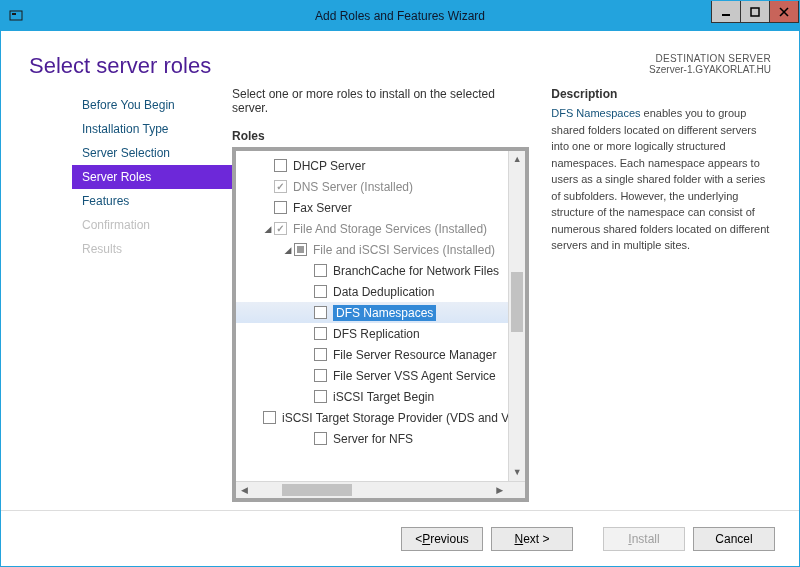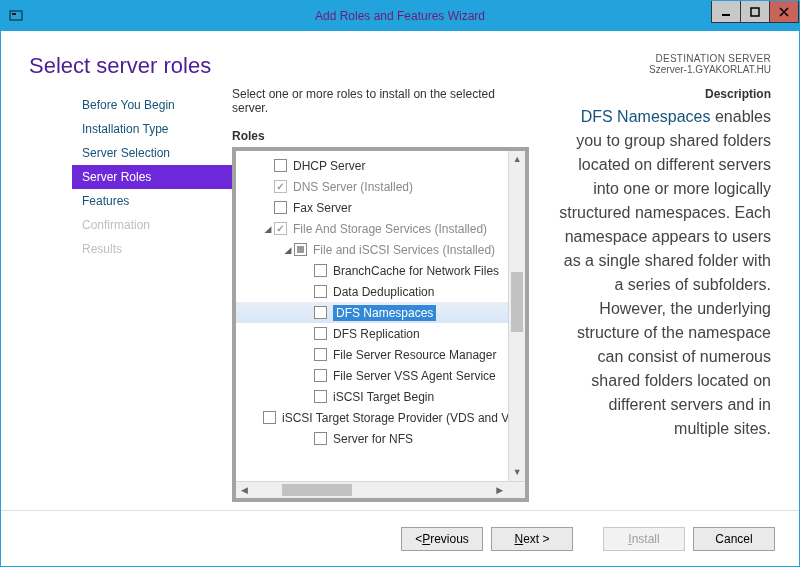--- a/index.html
+++ b/index.html
@@ -6,21 +6,21 @@
   body { margin: 0; background: #f0f0f0; }
   .window {
     width: 800px; height: 567px; background: #fff; border: 1px solid #23a3dd;
     display: flex; flex-direction: column; position: relative;
   }
   .titlebar {
     height: 30px; background: #23a3dd; display: flex; align-items: center;
     color: #000; position: relative;
   }
   .titlebar .icon-box { width: 30px; height: 30px; display: flex; align-items: center; justify-content: center; }
-  .titlebar .title-text { position: absolute; left: 50%; transform: translateX(-50%); font-size: 12px; color: #701a75; }
+  .titlebar .title-text { position: absolute; left: 50%; transform: translateX(-50%); font-size: 12px; color: #0f172a; }
   .win-controls { position: absolute; right: 0; top: 0; display: flex; height: 22px; }
   .win-btn {
     width: 30px; height: 22px; border: 1px solid #333; border-top: none;
     background: #c8c8c8; display: flex; align-items: center; justify-content: center;
     font-size: 12px; margin-left: -1px; cursor: default;
   }
   .win-btn.close { background: #c8645a; color: #000; font-weight: bold; }
   .content { flex: 1; display: flex; flex-direction: column; padding: 0; background: #fff; }
   .header-zone { padding: 22px 28px 8px 28px; display: flex; justify-content: space-between; align-items: flex-start; }
   .page-title { font-size: 22px; font-weight: 300; color: #4c1d95; }
@@ -68,22 +68,22 @@
   .vscroll .track { flex: 1; position: relative; }
   .vscroll .thumb { position: absolute; left: 2px; right: 2px; top: 35%; height: 60px; background: #c2c2c2; }
   .hscroll {
     position: absolute; left: 0; right: 0; bottom: 0; height: 17px;
     background: #efefef; border-top: 1px solid #d7d7d7; display: flex;
   }
   .hscroll .arrow { width: 17px; text-align: center; font-size: 9px; color: #666; line-height: 17px; }
   .hscroll .track { flex: 1; position: relative; }
   .hscroll .thumb { position: absolute; top: 2px; bottom: 2px; left: 12%; width: 70px; background: #c2c2c2; }
   .hscroll .corner { width: 17px; background: #efefef; }
-  .desc-col { flex: 0.85; text-align: right; }
-  .desc-text { font-size: 16px; color: #444; line-height: 1.5; }
+  .desc-col { flex: 0.85; }
+  .desc-text { font-size: 11px; color: #444; line-height: 1.5; }
   .desc-text .lead { color: #15537a; }
   .footer {
     height: 56px; border-top: 1px solid #ddd; display: flex; justify-content: flex-end;
     align-items: center; gap: 8px; padding-right: 24px;
   }
   .btn {
     min-width: 82px; height: 24px; font-size: 12px; background: #eaeaea;
     border: 1px solid #9f9f9f; cursor: default; padding: 0 10px;
     display: inline-flex; align-items: center; justify-content: center;
   }

